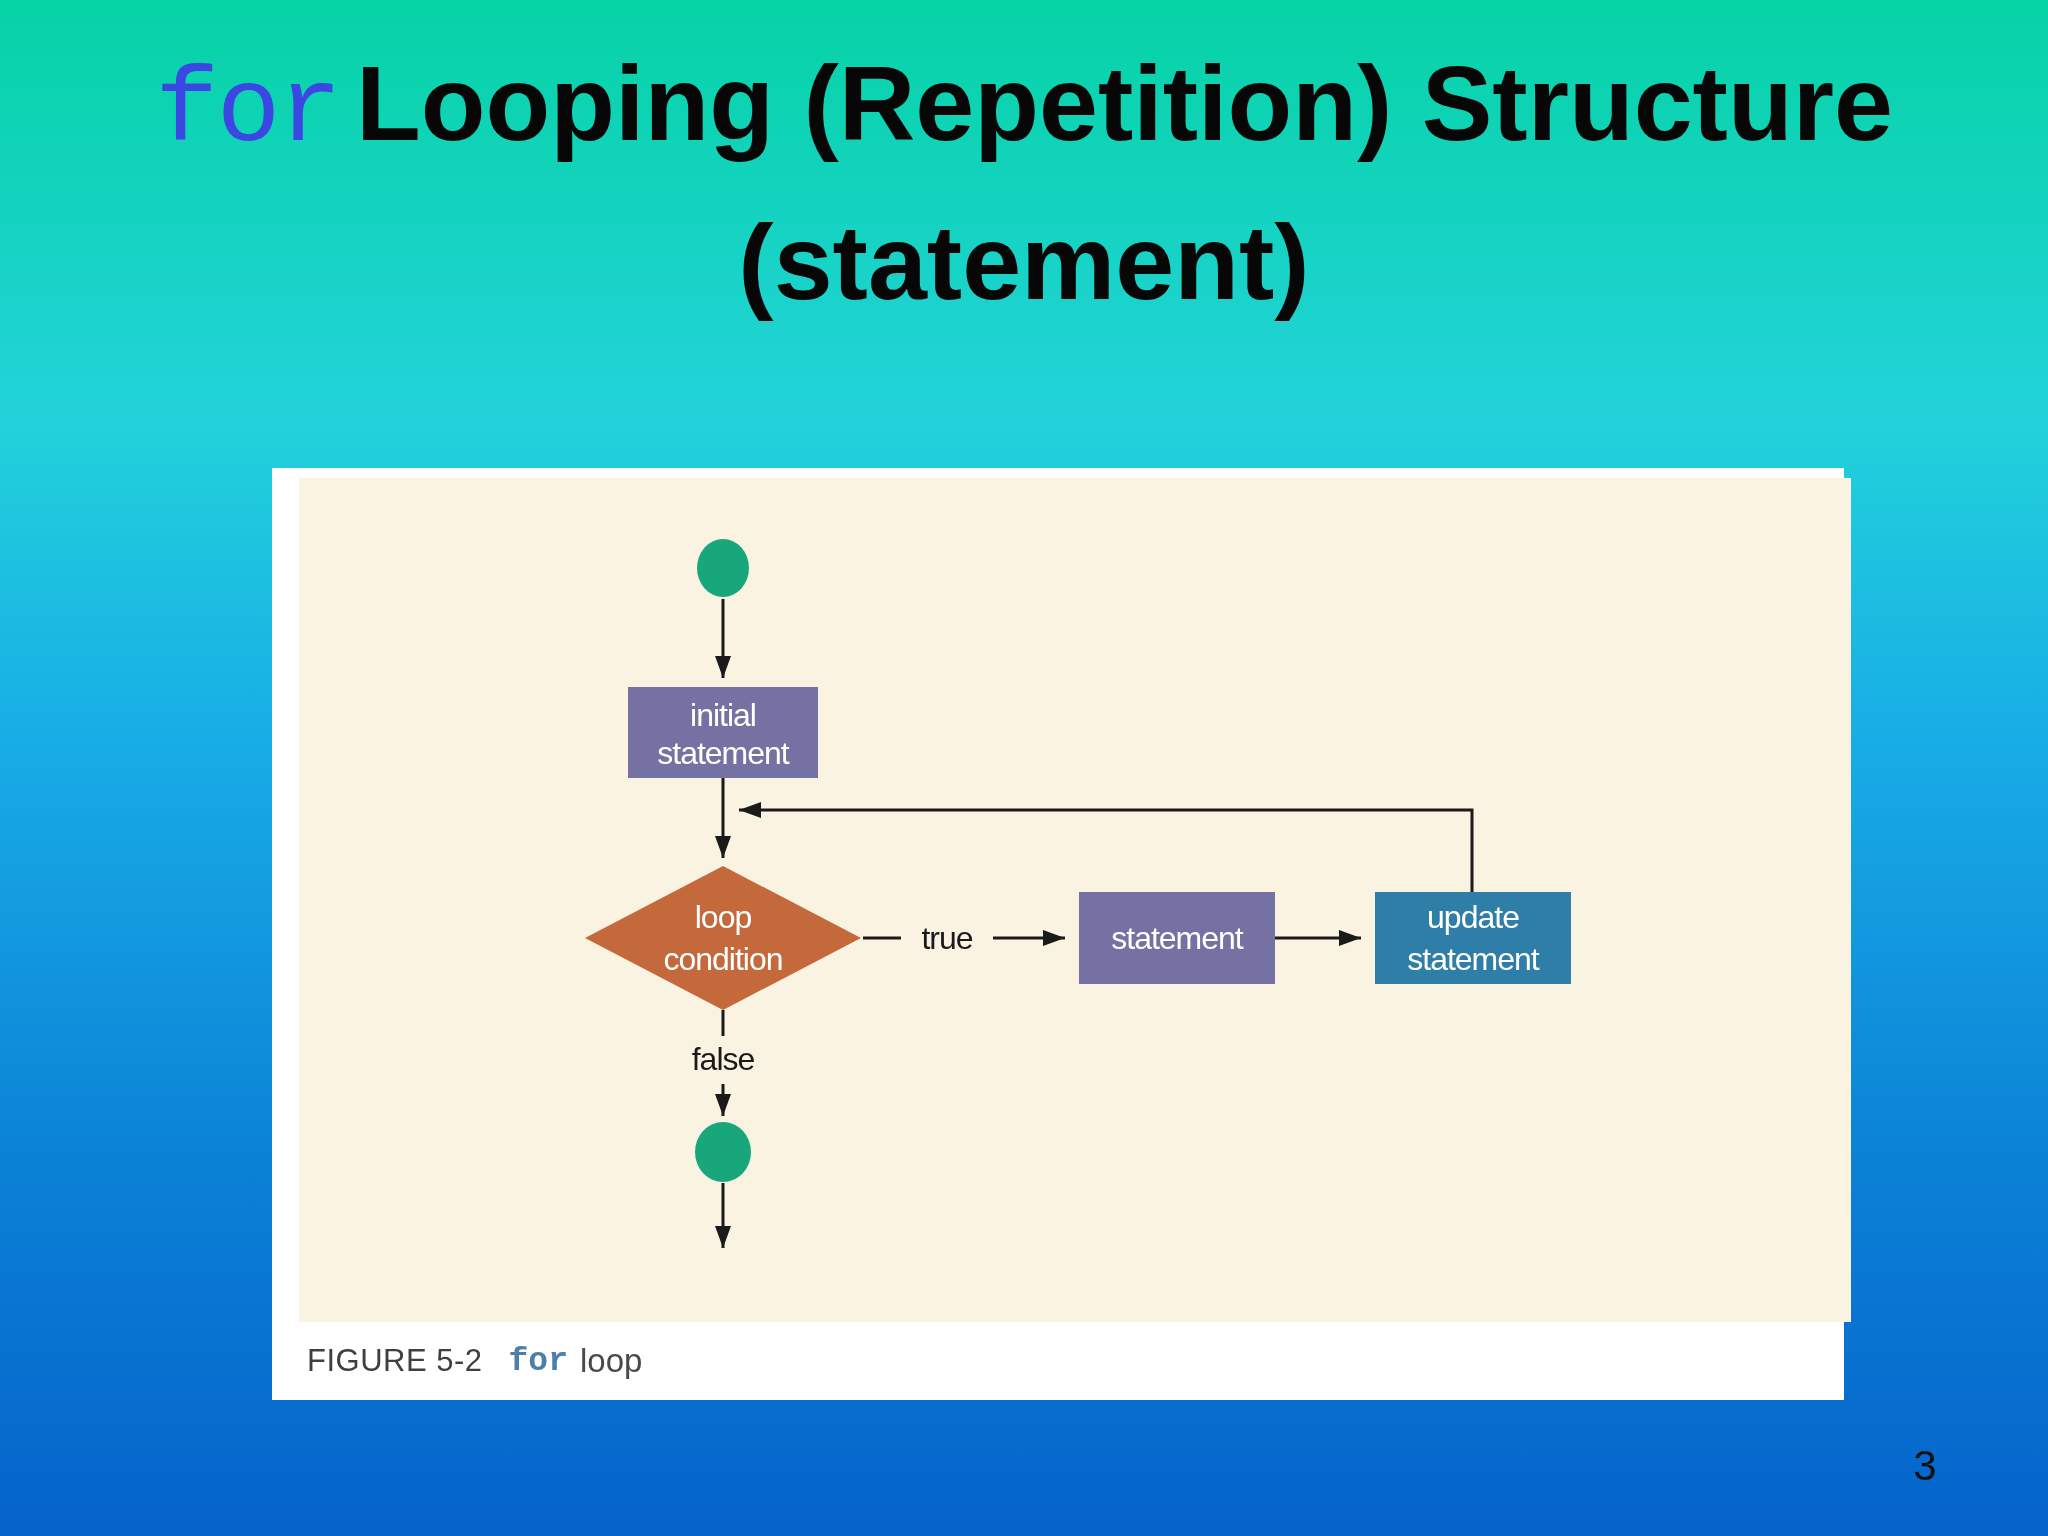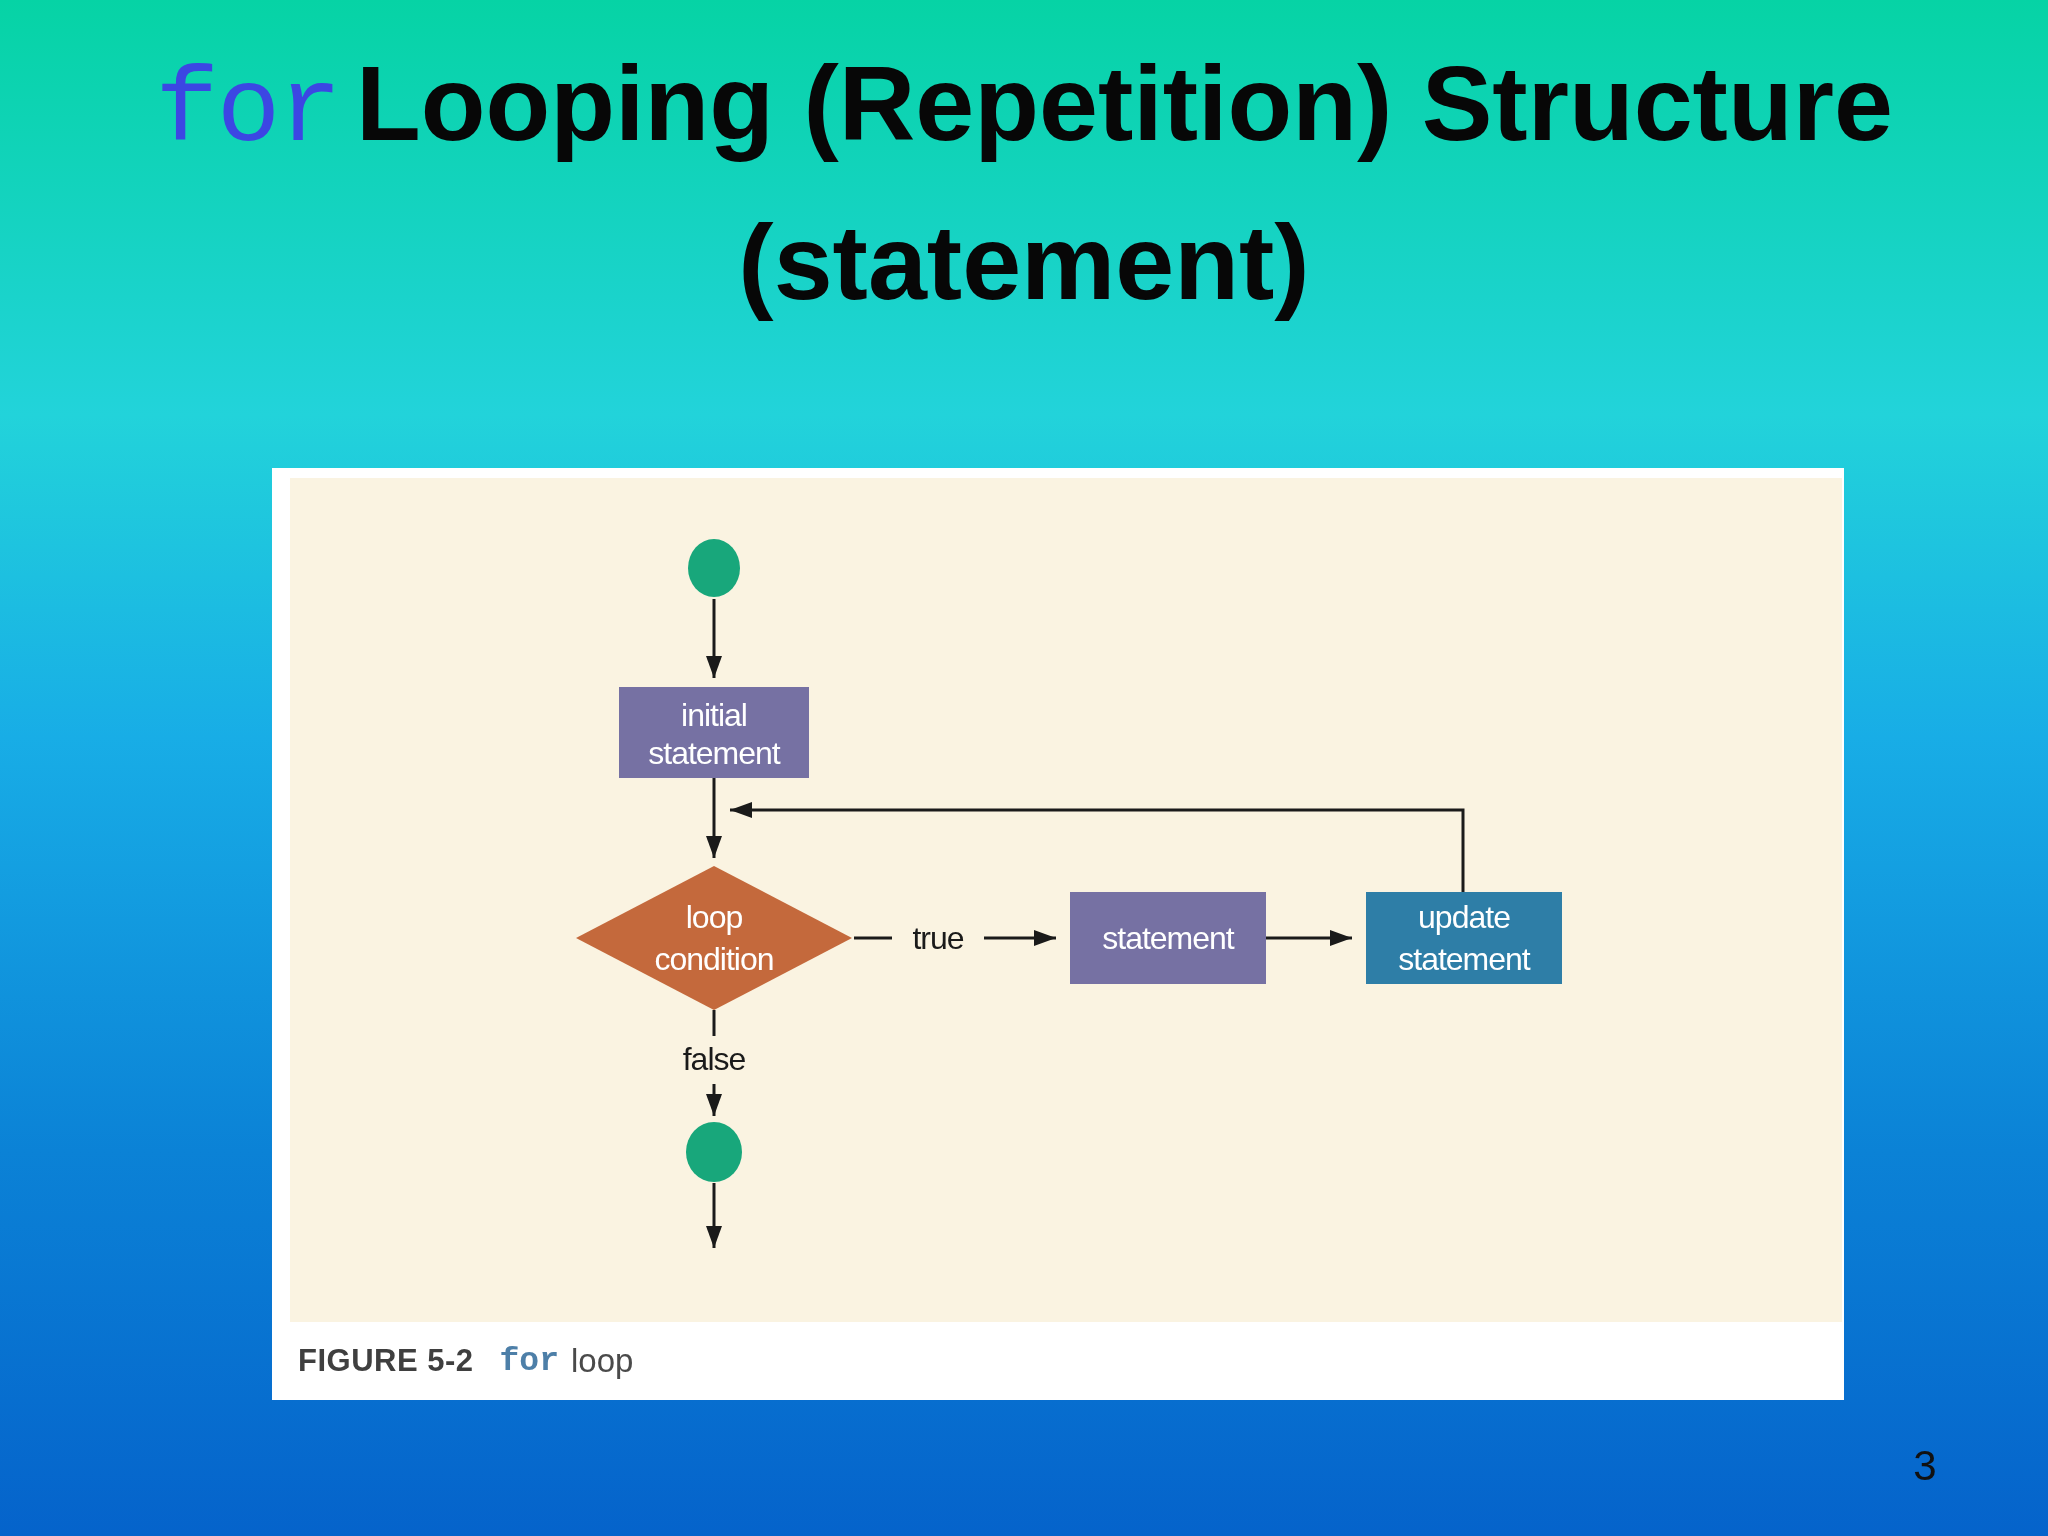--- a/index.html
+++ b/index.html
@@ -18,41 +18,41 @@
     font-weight:700;font-size:106px;line-height:150px;
   }
   .title-kw{
     font-family:"Liberation Mono","DejaVu Sans Mono",monospace;
     font-weight:400;color:#3c46e3;
     margin-right:16px;letter-spacing:-2px;
   }
   
   .figure-panel{
     position:absolute;left:272px;top:468px;width:1572px;height:932px;
-    background:#ffffff;box-sizing:border-box;padding:10px 10px 0 18px;
+    background:#ffffff;box-sizing:border-box;padding:10px 10px 0 27px;
   }
   .figure-canvas{
     width:1552px;height:844px;background:#faf3e1;position:relative;
   }
   .figure-canvas svg{display:block;}
   .flow-line{stroke:#1a1a1a;stroke-width:3;fill:none;}
   .node-text{
     fill:#ffffff;font-family:"Liberation Sans",sans-serif;
     font-size:32px;letter-spacing:-1px;text-anchor:middle;
   }
   .edge-text{
     fill:#1a1a1a;font-family:"Liberation Sans",sans-serif;
     font-size:32px;letter-spacing:-1px;text-anchor:middle;
   }
   .figure-caption{
     height:78px;display:flex;align-items:center;
     background:#ffffff;padding-left:8px;
   }
   .cap-label{
-    font-weight:700;font-size:31px;color:#3f3f3f;letter-spacing:0.5px;
+    font-weight:400;font-size:31px;color:#3f3f3f;letter-spacing:0.5px;
   }
   .cap-kw{
     font-family:"Liberation Mono","DejaVu Sans Mono",monospace;
     font-weight:700;font-size:33px;color:#4d7fa8;
     margin-left:26px;
   }
   .cap-rest{
     font-size:33px;color:#4a4a4a;margin-left:12px;
   }
   

